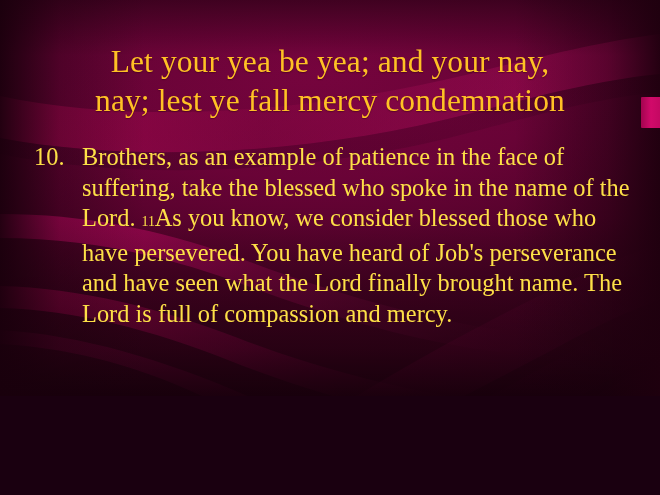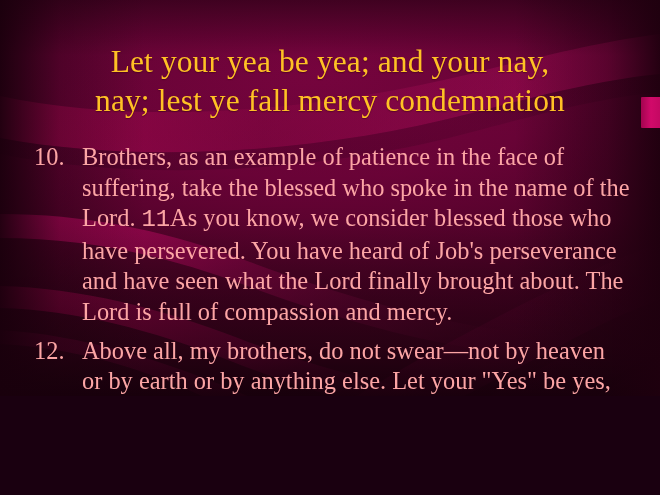--- a/index.html
+++ b/index.html
@@ -61,45 +61,44 @@
     text-shadow: 0 1px 1px rgba(60,0,25,0.55);
   }
   .title-line { display: block; white-space: nowrap; }
 
   
   .body-list {
     position: absolute;
     left: 30px;
     top: 142px;
     width: 600px;
-    color: #fca5a5;
+    color: #fde047;
     font-size: 24.4px;
     line-height: 30.6px;
   }
   .list-item {
     display: flex;
     align-items: flex-start;
     margin-bottom: 8px;
   }
   .item-marker {
     flex: 0 0 auto;
     width: 52px;
     text-align: left;
     padding-left: 4px;
     box-sizing: border-box;
   }
   .item-text {
     flex: 1 1 auto;
     text-align: left;
   }
   .verse-num {
-    font-size: 24px;
+    font-size: 14px;
     vertical-align: baseline;
     letter-spacing: -0.2px;
-    font-family: Liberation Mono, monospace;
   }
 </style>
 </head>
 <body>
 
 <div class="slide">
 
   <div class="bg-base"></div>
 
   <svg class="ribbons" width="660" height="495" viewBox="0 0 660 495" preserveAspectRatio="none">
@@ -158,23 +157,19 @@
 
   <div class="title">
     <span class="title-line">Let your yea be yea; and your nay,</span>
     <span class="title-line">nay; lest ye fall mercy condemnation</span>
   </div>
 
   <div class="body-list">
 
     <div class="list-item">
       <span class="item-marker">10.</span>
-      <span class="item-text"><span>Brothers, as an example of patience in the face of suffering, take the blessed who spoke in the name of the Lord. </span><span class="verse-num">11</span><span>As you know, we consider blessed those who have persevered. You have heard of Job's perseverance and have seen what the Lord finally brought about. The Lord is full of compassion and mercy.</span></span>
+      <span class="item-text"><span>Brothers, as an example of patience in the face of suffering, take the blessed who spoke in the name of the Lord. </span><span class="verse-num">11</span><span>As you know, we consider blessed those who have persevered. You have heard of Job's perseverance and have seen what the Lord finally brought name. The Lord is full of compassion and mercy.</span></span>
     </div>
 
-    <div class="list-item">
-      <span class="item-marker">12.</span>
-      <span class="item-text"><span>Above all, my brothers, do not swear—not by heaven or by earth or by anything else. Let your "Yes" be yes, and your "No," no, or you will be condemned.</span><span class="verse-num"></span><span></span></span>
-    </div>
 
   </div>
 
 </div>
 
 </body></html>

